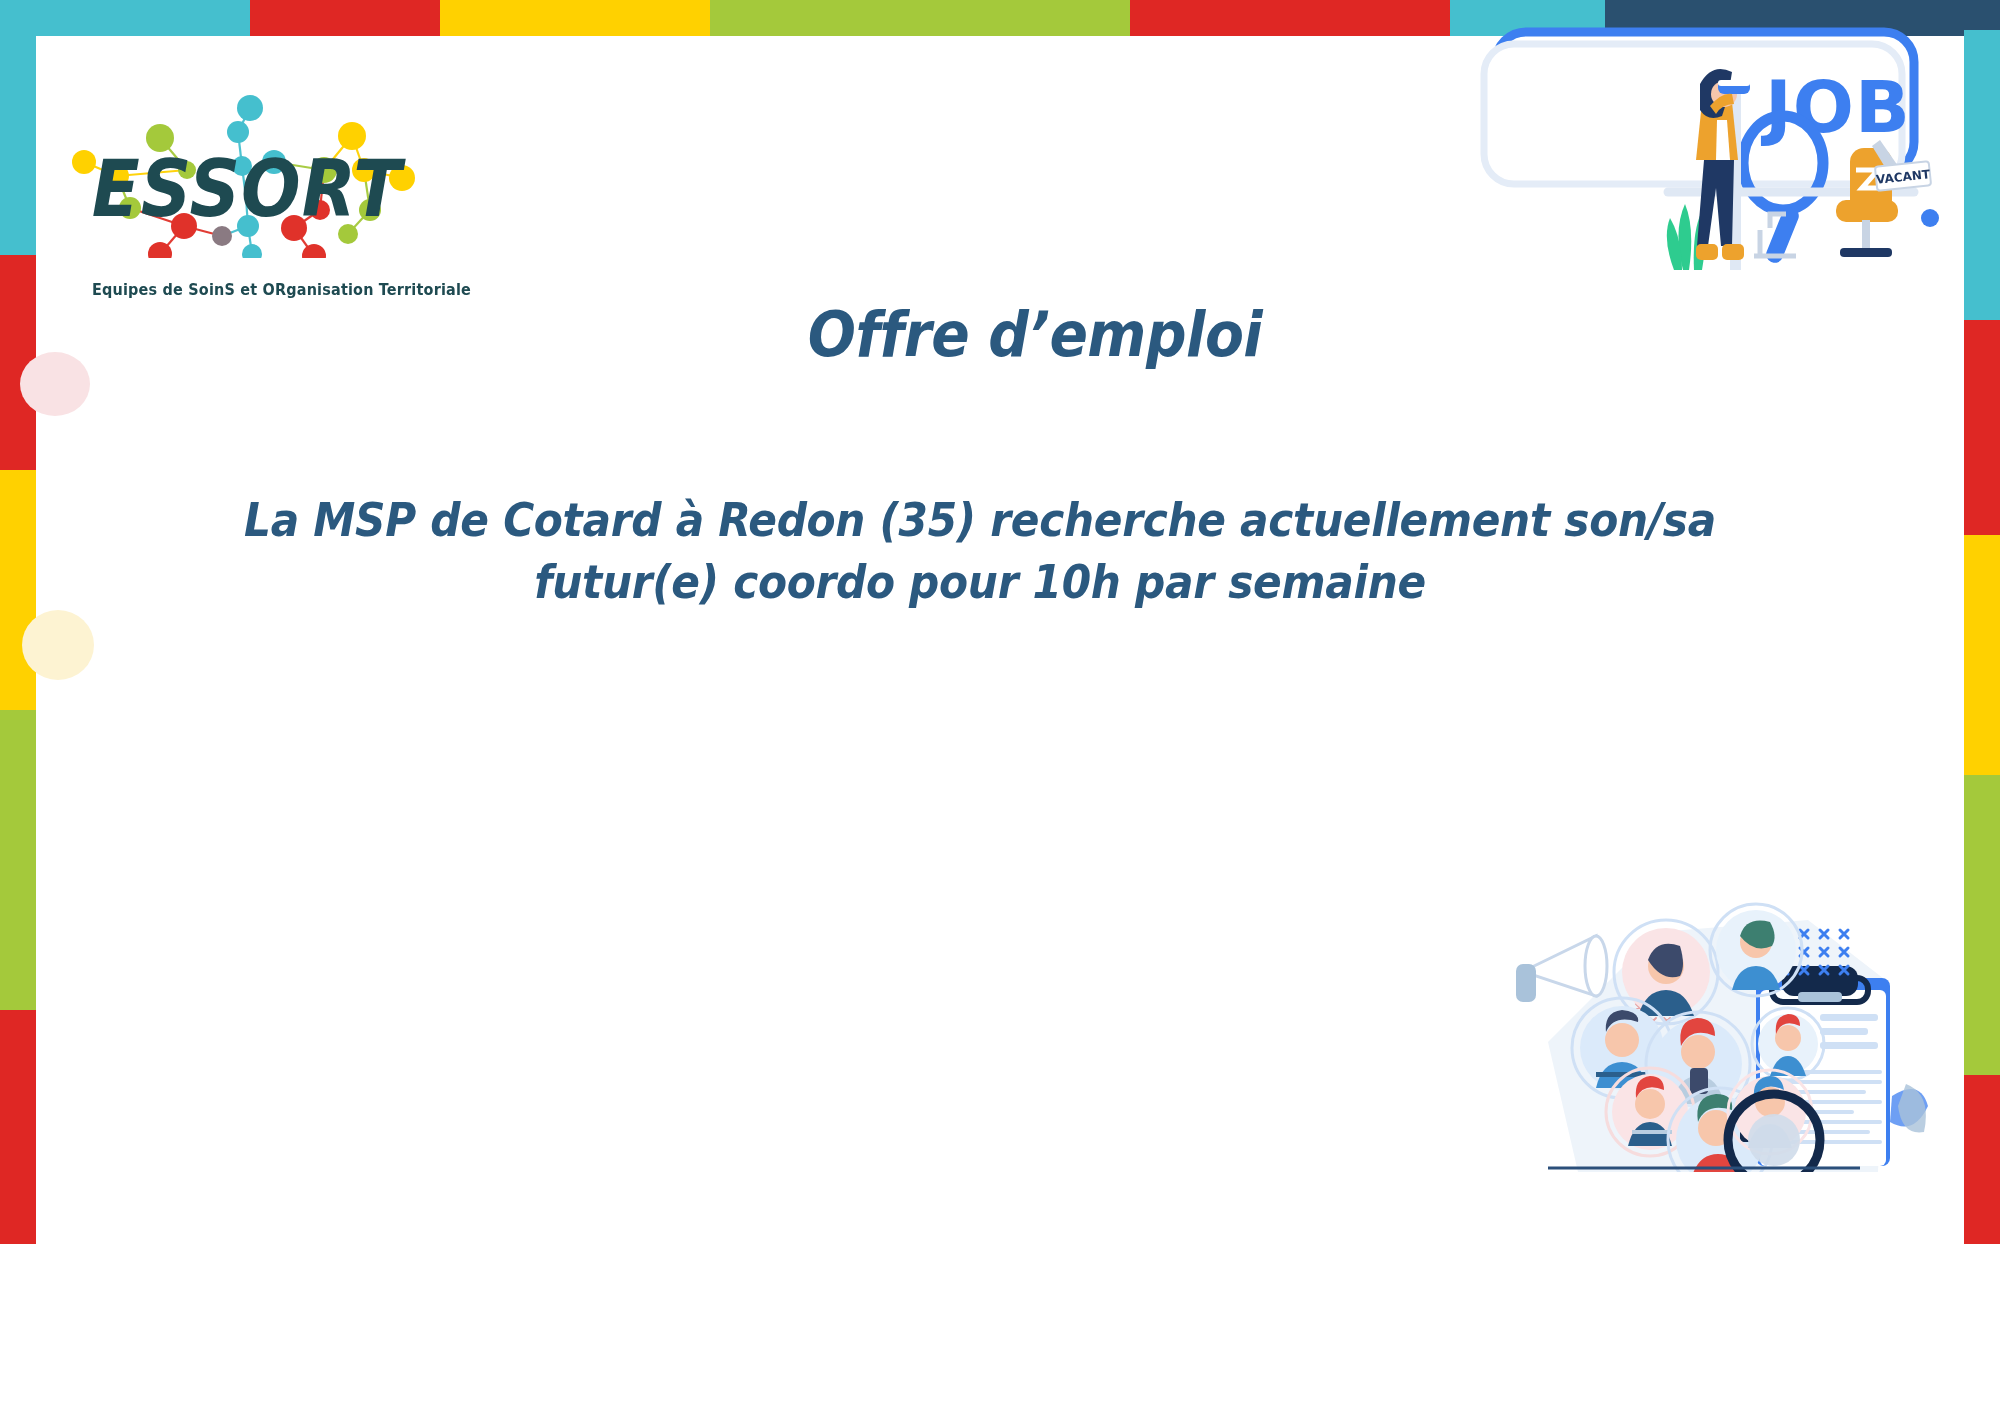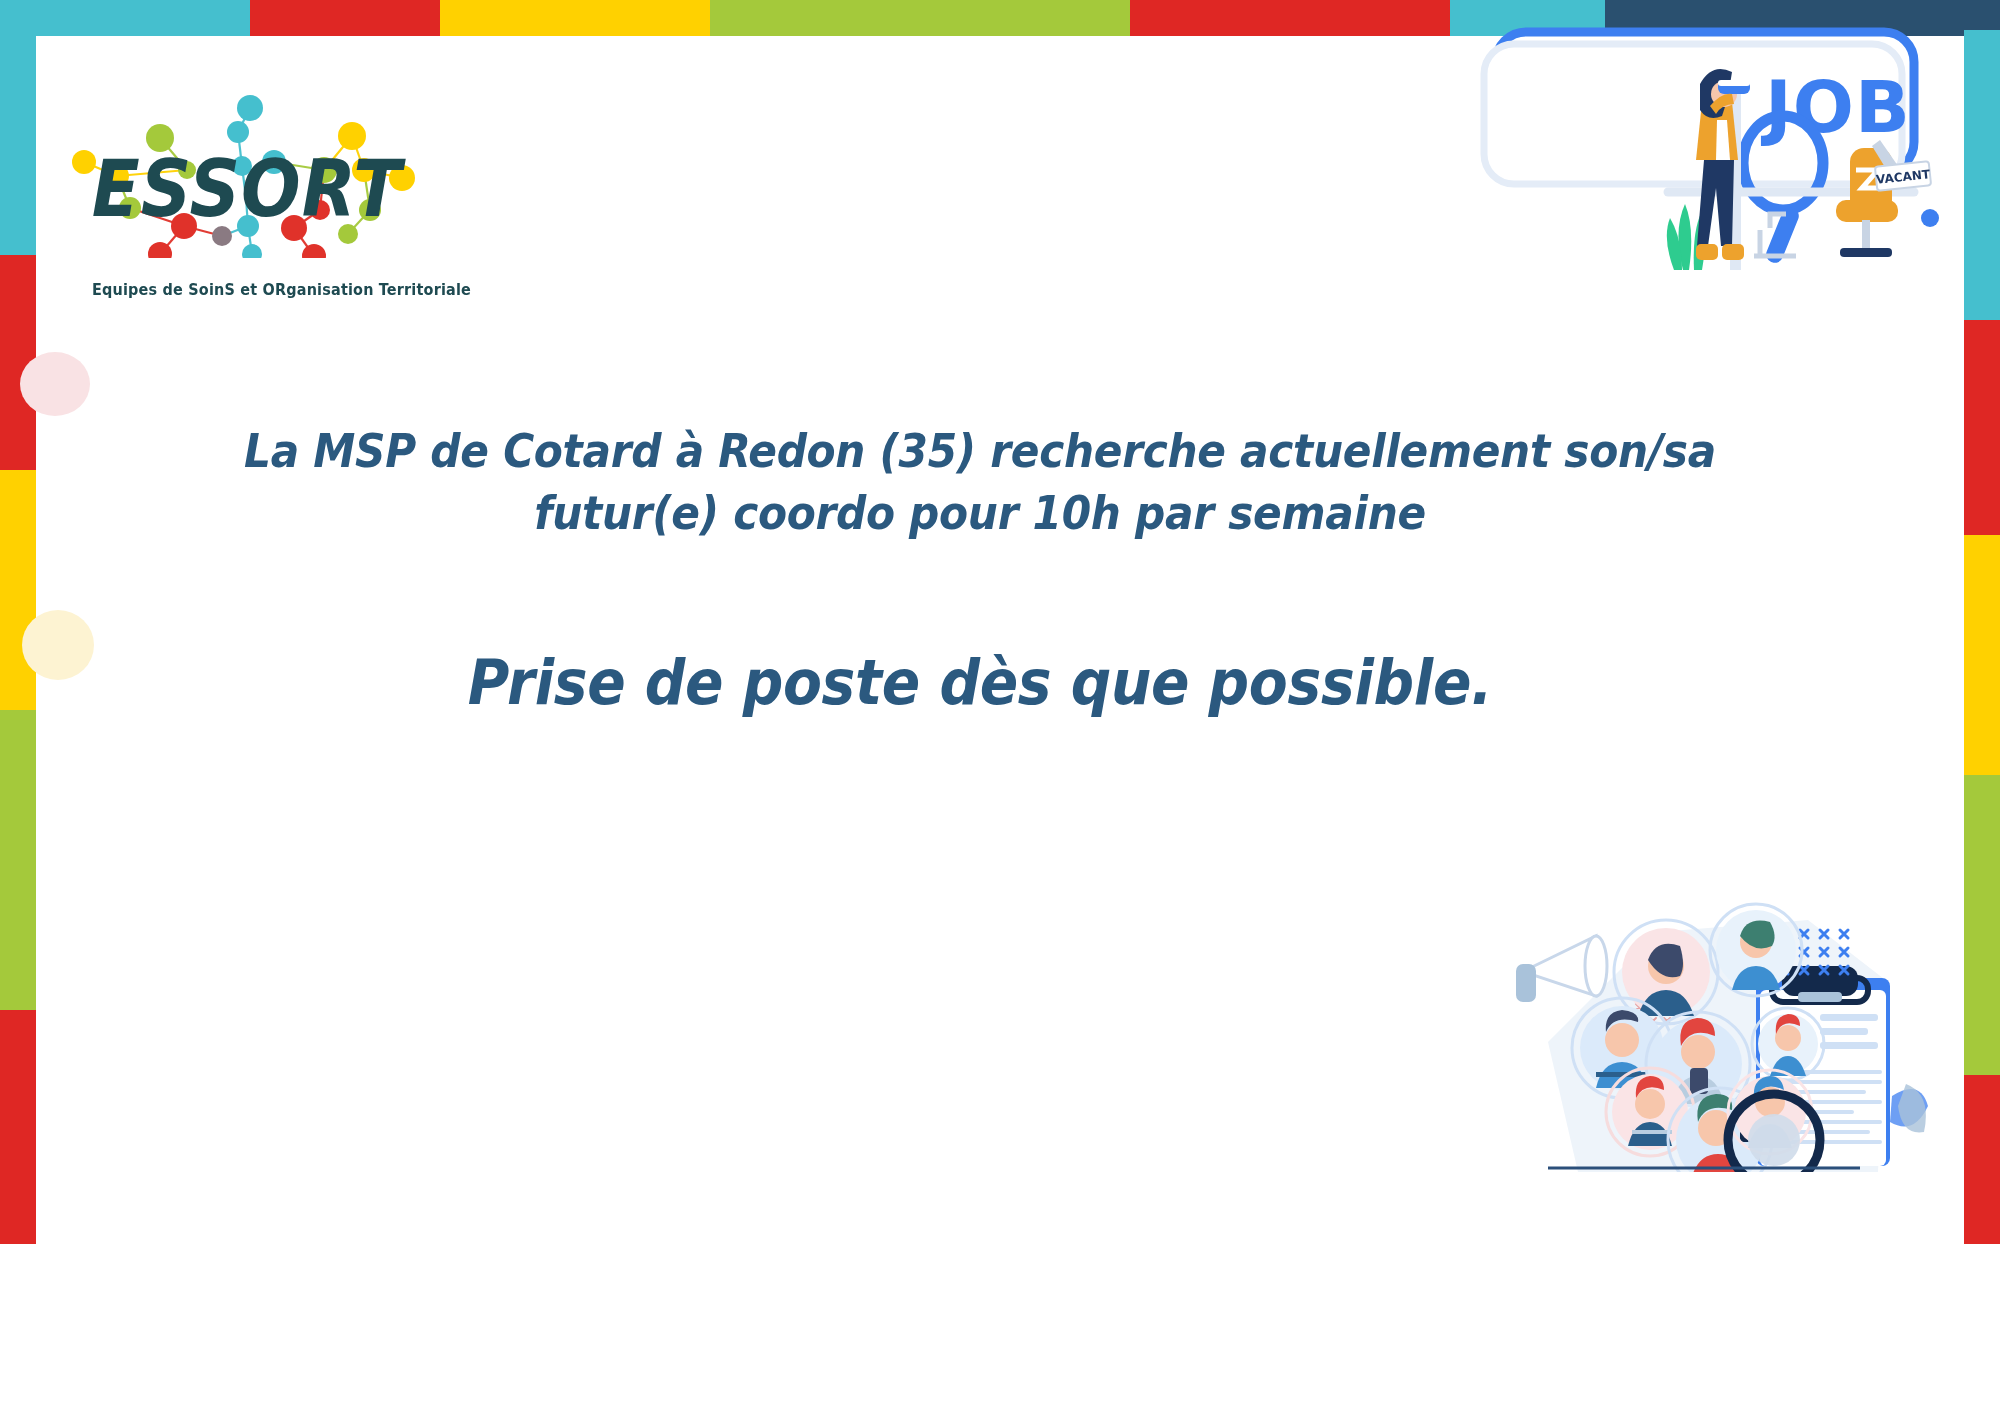--- a/index.html
+++ b/index.html
@@ -433,19 +433,19 @@
     <g>
       <circle cx="266" cy="268" r="46" fill="none" stroke="#13294b" stroke-width="9"></circle>
       <circle cx="266" cy="268" r="26" fill="#cfdcea" opacity=".9"></circle>
       <rect x="300" y="298" width="20" height="54" rx="9" fill="#13294b" transform="rotate(-42 310 322)"></rect>
     </g>
 
     <line x1="40" y1="296" x2="352" y2="296" stroke="#2b4f7a" stroke-width="3"></line>
   </svg>
 
   <div id="text-block">
+    <p id="offer-title">Offre d’emploi</p>
     <div id="spacer-1"></div>
     <p id="offer-body">La MSP de Cotard à Redon (35) recherche actuellement son/sa futur(e) coordo pour 10h par semaine</p>
     <div id="spacer-2"></div>
-    <p id="offer-start">Prise de poste dès que possible.</p>
   </div>
 
 </div>
 
 </body></html>

